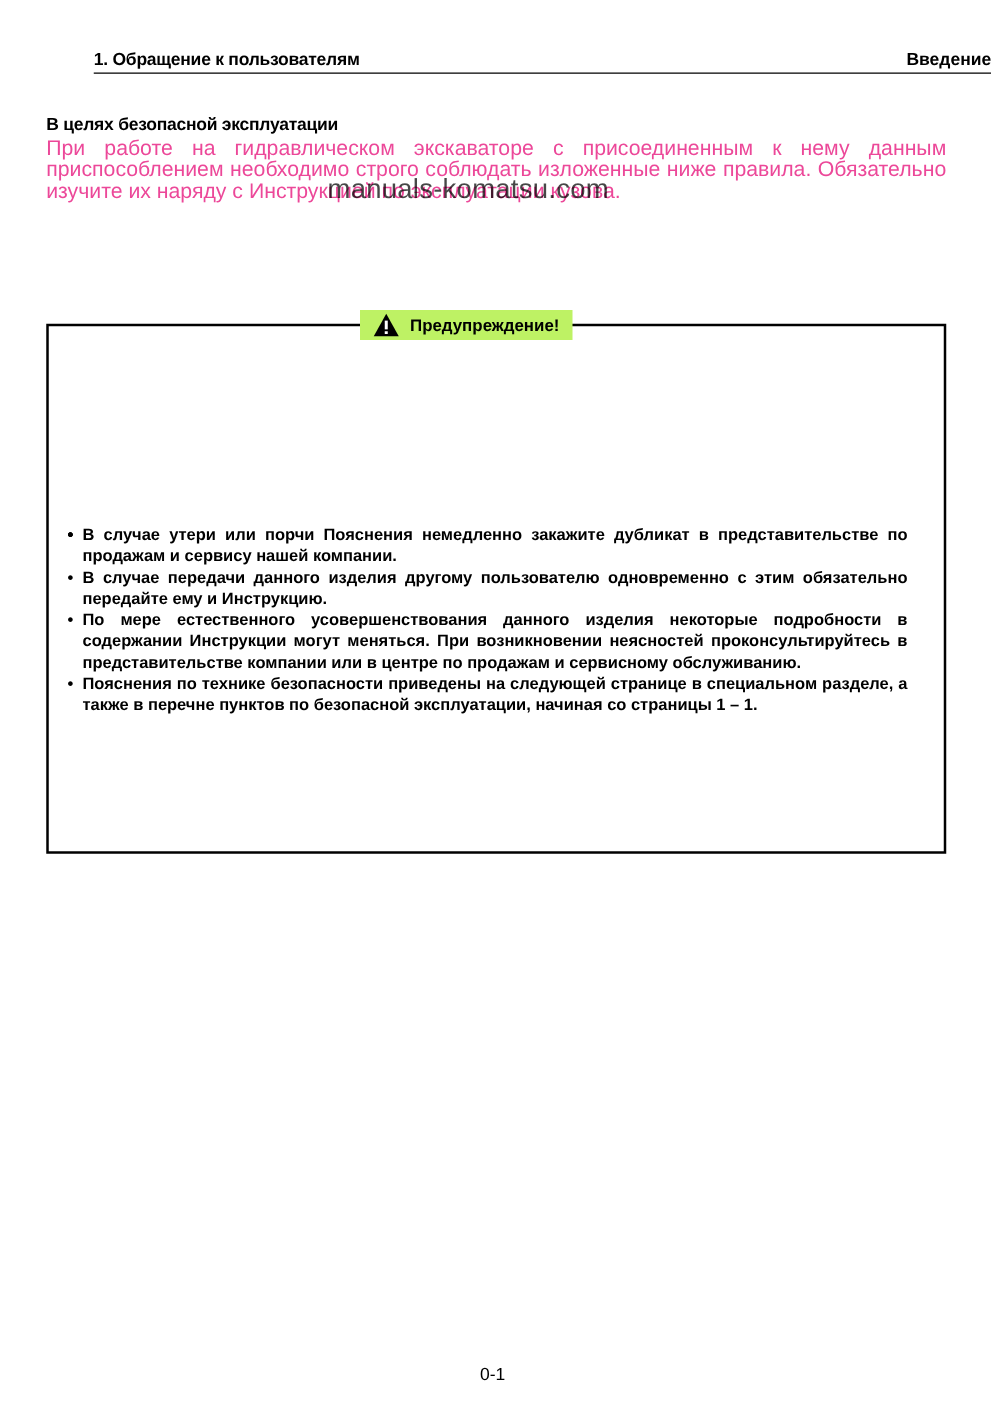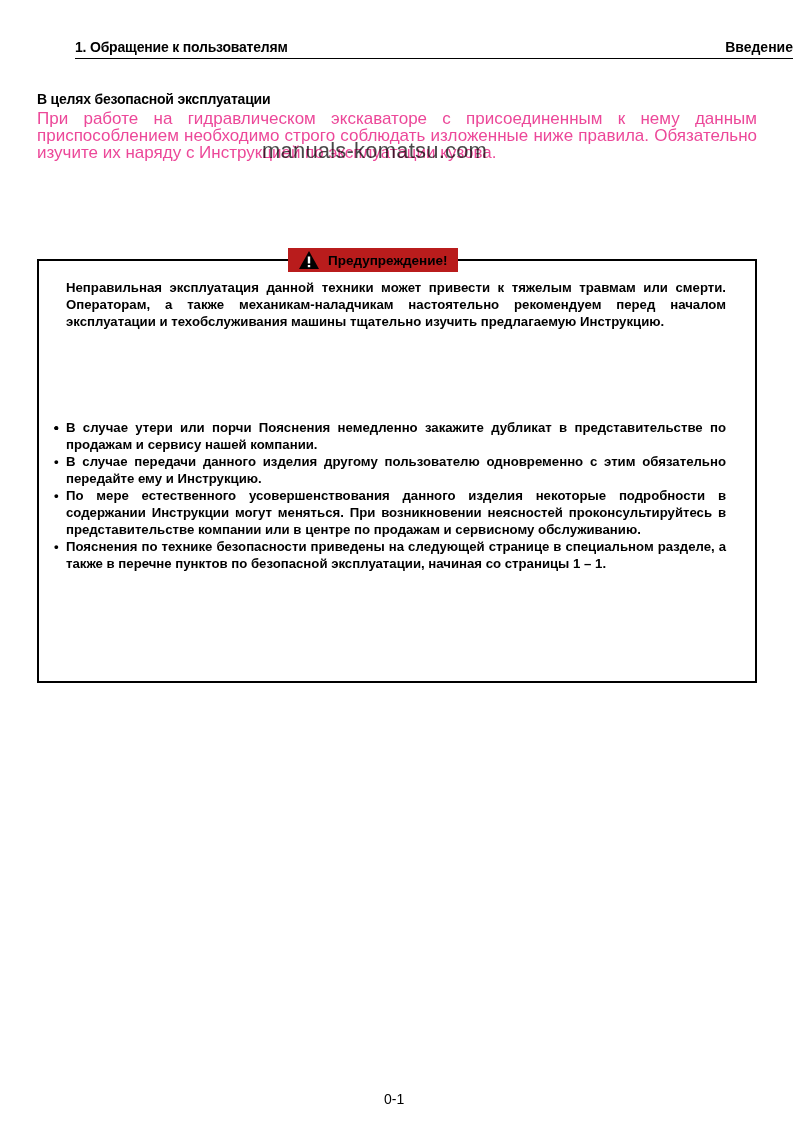--- a/index.html
+++ b/index.html
@@ -26,21 +26,21 @@
       position: absolute; left: 262px; top: 138px; font-size: 22px;
       color: rgba(0,0,0,0.72); letter-spacing: 0.2px; font-family: "Liberation Sans", sans-serif;
       pointer-events: none;
     }
     .warn-box {
       position: absolute; left: 37px; top: 259px; width: 716px; height: 420px;
       border: 2px solid #000;
     }
     .warn-title {
       position: absolute; left: 288px; top: 248px; height: 24px; padding: 0 10px;
-      background: #b91c1c; display: flex; align-items: center; gap: 8px;
+      background: #bef264; display: flex; align-items: center; gap: 8px;
       font-size: 13.5px; font-weight: bold;
     }
     .warn-title svg { display: block; }
     .warn-body {
       position: absolute; left: 66px; top: 279px; width: 660px;
       font-size: 13.2px; line-height: 17px; font-weight: bold; text-align: justify;
     }
     .warn-body p { margin: 0; }
     .warn-list { position: absolute; left: 52px; top: 419px; width: 674px; margin: 0; padding: 0; list-style: none;
       font-size: 13.2px; line-height: 17px; font-weight: bold; text-align: justify; }
@@ -72,21 +72,20 @@
     <svg width="22" height="20" viewBox="0 0 22 20">
       <polygon points="11,1 21,19 1,19" fill="#000"></polygon>
       <rect x="9.8" y="6.5" width="2.4" height="7" fill="#fff"></rect>
       <rect x="9.8" y="15" width="2.4" height="2.2" fill="#fff"></rect>
     </svg>
   </span>
   <span>Предупреждение!</span>
 </div>
 
 <div class="warn-body">
-  <p>Неправильная эксплуатация данной техники может привести к тяжелым травмам или смерти. Операторам, а также механикам-наладчикам настоятельно рекомендуем перед началом эксплуатации и техобслуживания машины тщательно изучить предлагаемую Инструкцию.</p>
 </div>
 
 <ul class="warn-list">
   <li><span class="bullet">•</span></li>
   <li><span class="bullet">•</span></li>
   <li><span class="bullet">•</span><span>В случае утери или порчи Пояснения немедленно закажите дубликат в представительстве по продажам и сервису нашей компании.</span></li>
   <li><span class="bullet">•</span><span>В случае передачи данного изделия другому пользователю одновременно с этим обязательно передайте ему и Инструкцию.</span></li>
   <li><span class="bullet">•</span><span>По мере естественного усовершенствования данного изделия некоторые подробности в содержании Инструкции могут меняться. При возникновении неясностей проконсультируйтесь в представительстве компании или в центре по продажам и сервисному обслуживанию.</span></li>
   <li><span class="bullet">•</span><span>Пояснения по технике безопасности приведены на следующей странице в специальном разделе, а также в перечне пунктов по безопасной эксплуатации, начиная со страницы 1 – 1.</span></li>
 </ul>

